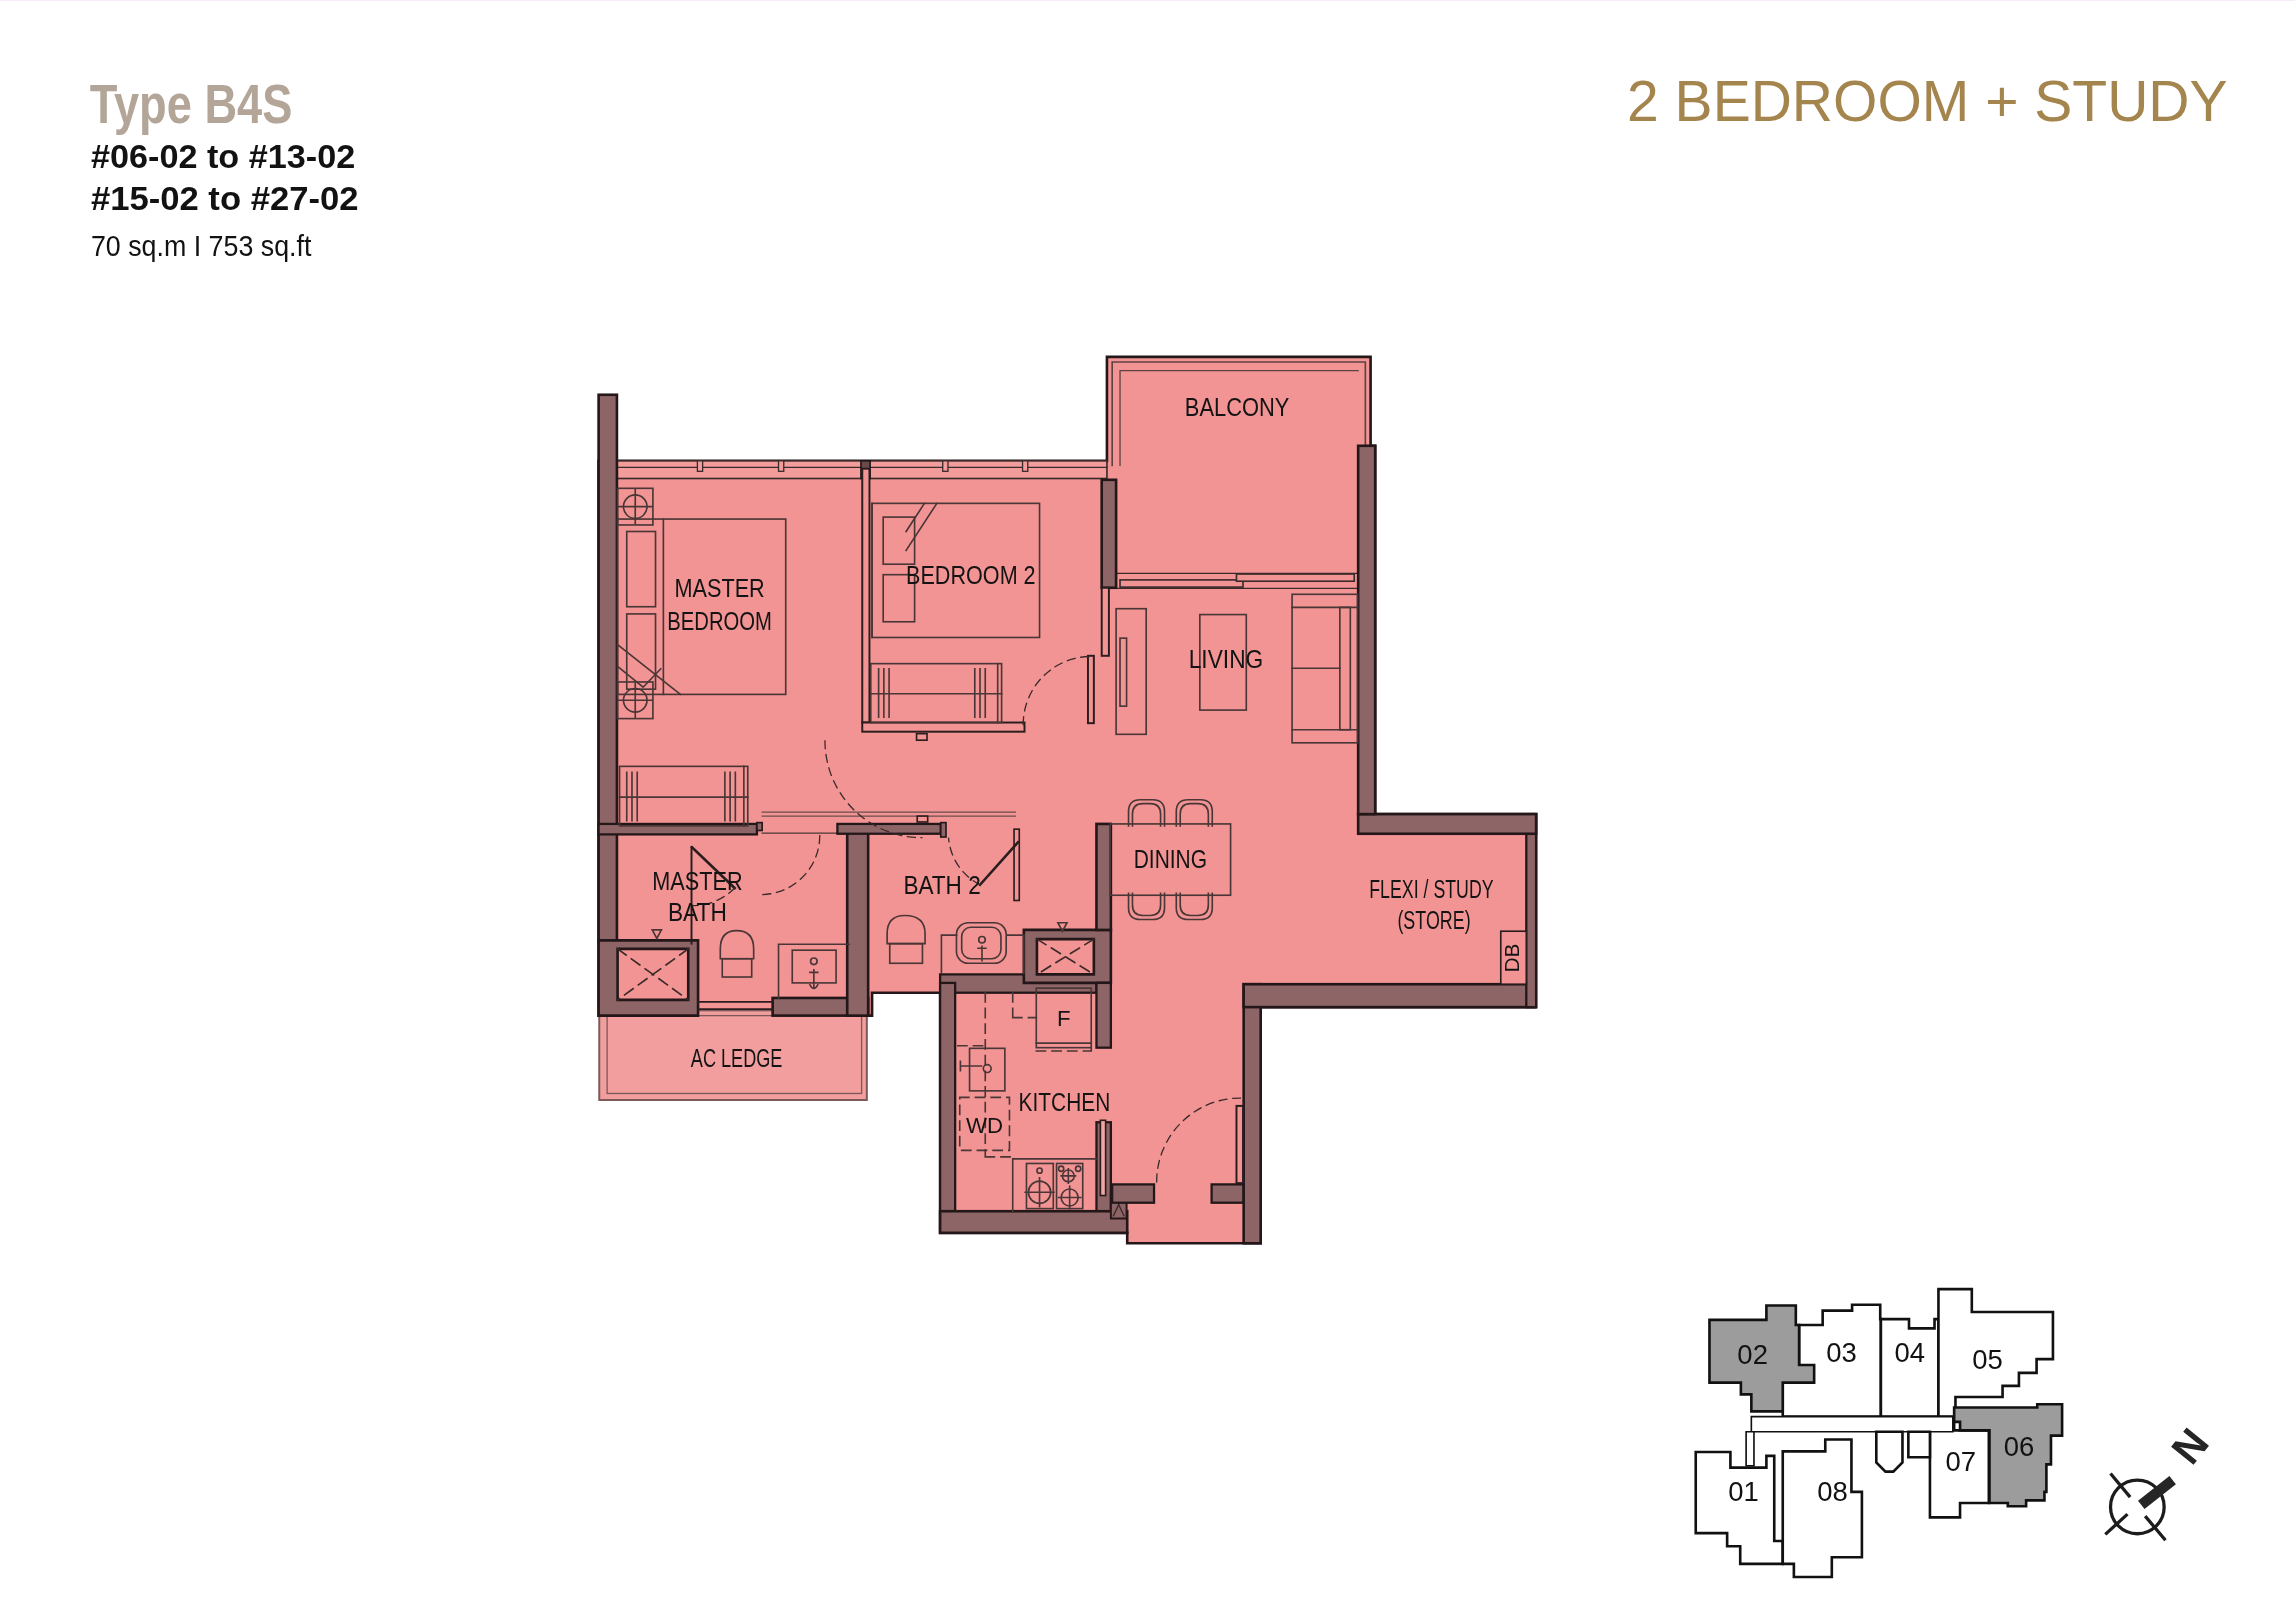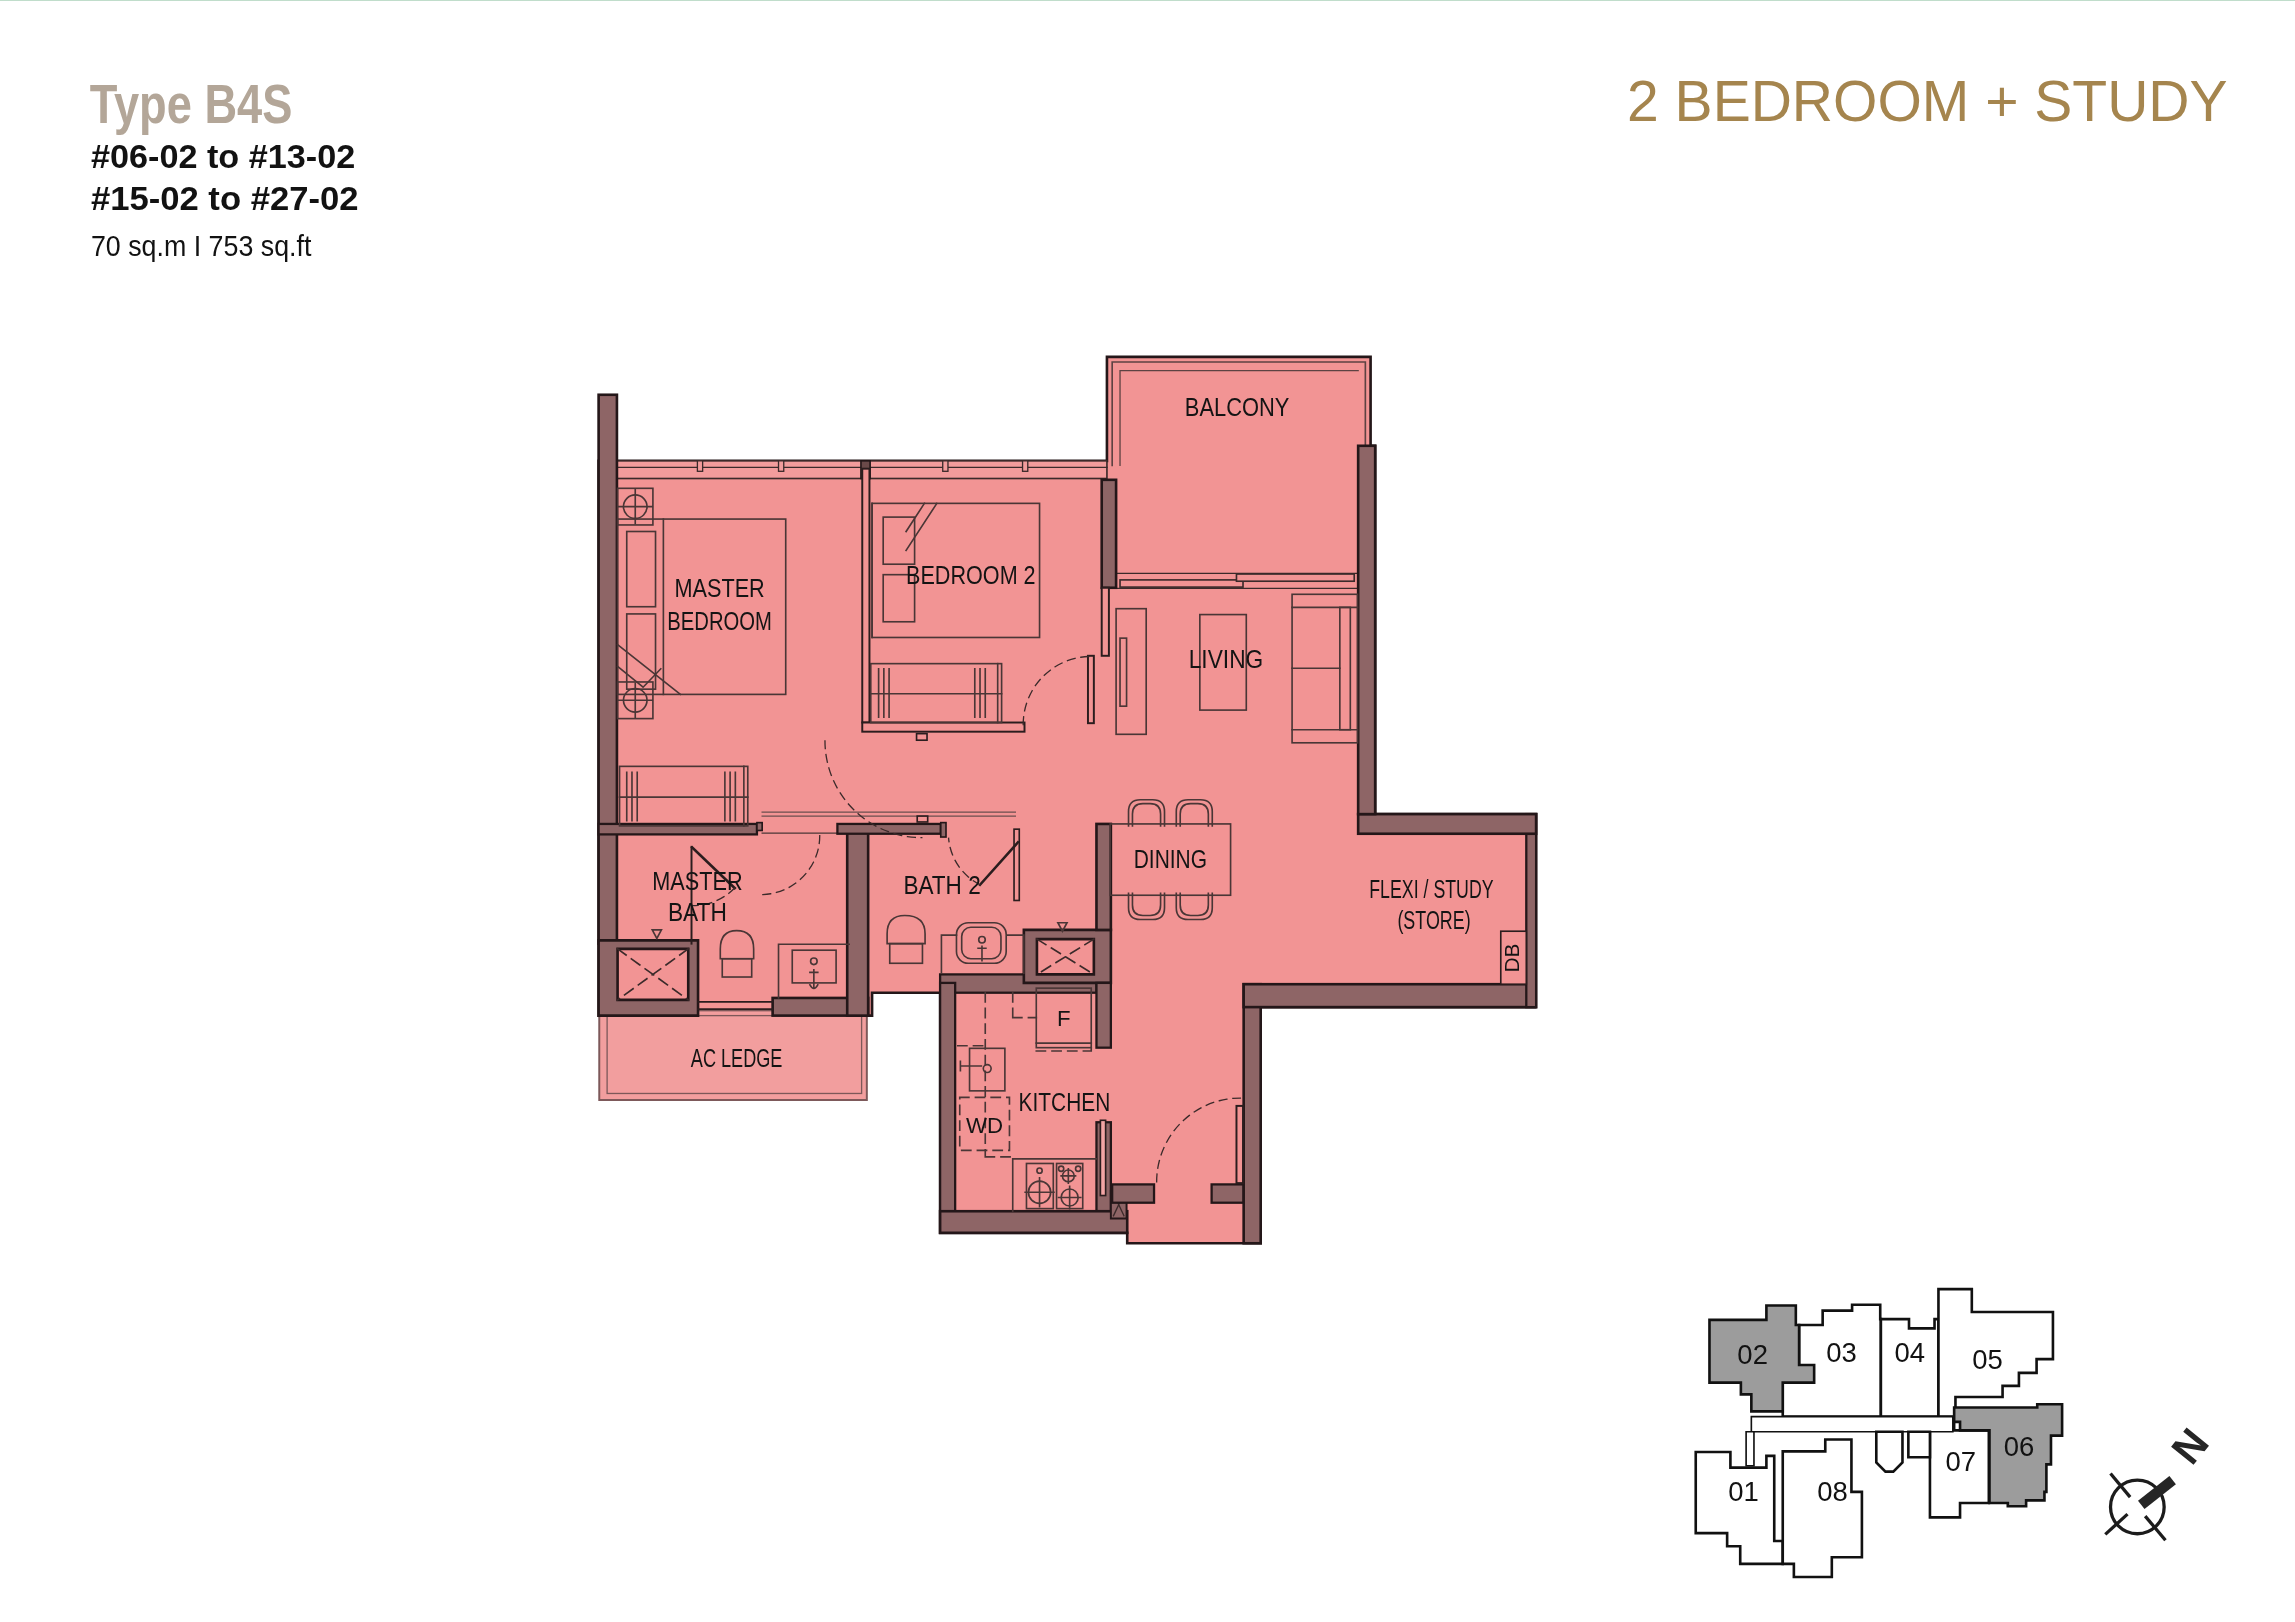--- a/index.html
+++ b/index.html
@@ -1,16 +1,16 @@
 <!DOCTYPE html>
 <html style="font-size:10.5px"><head>
 <meta charset="utf-8">
 <style>
   html,body{margin:0;padding:0;background:#ffffff;}
-  #page{position:relative;width:2295px;height:1623px;background:#15803d;overflow:hidden;
+  #page{position:relative;width:2295px;height:1623px;background:#f0abfc;overflow:hidden;
         font-family:"Liberation Sans", sans-serif;}
   svg{position:absolute;left:0;top:0;}
   text{font-family:"Liberation Sans", sans-serif;}
 </style>
 </head>
 <body>
 <div id="page">
 <svg width="2295" height="1623" viewBox="0 0 3508 2480">
 
 <rect x="0" y="0" width="3508" height="2480" fill="#ffffff"></rect>

